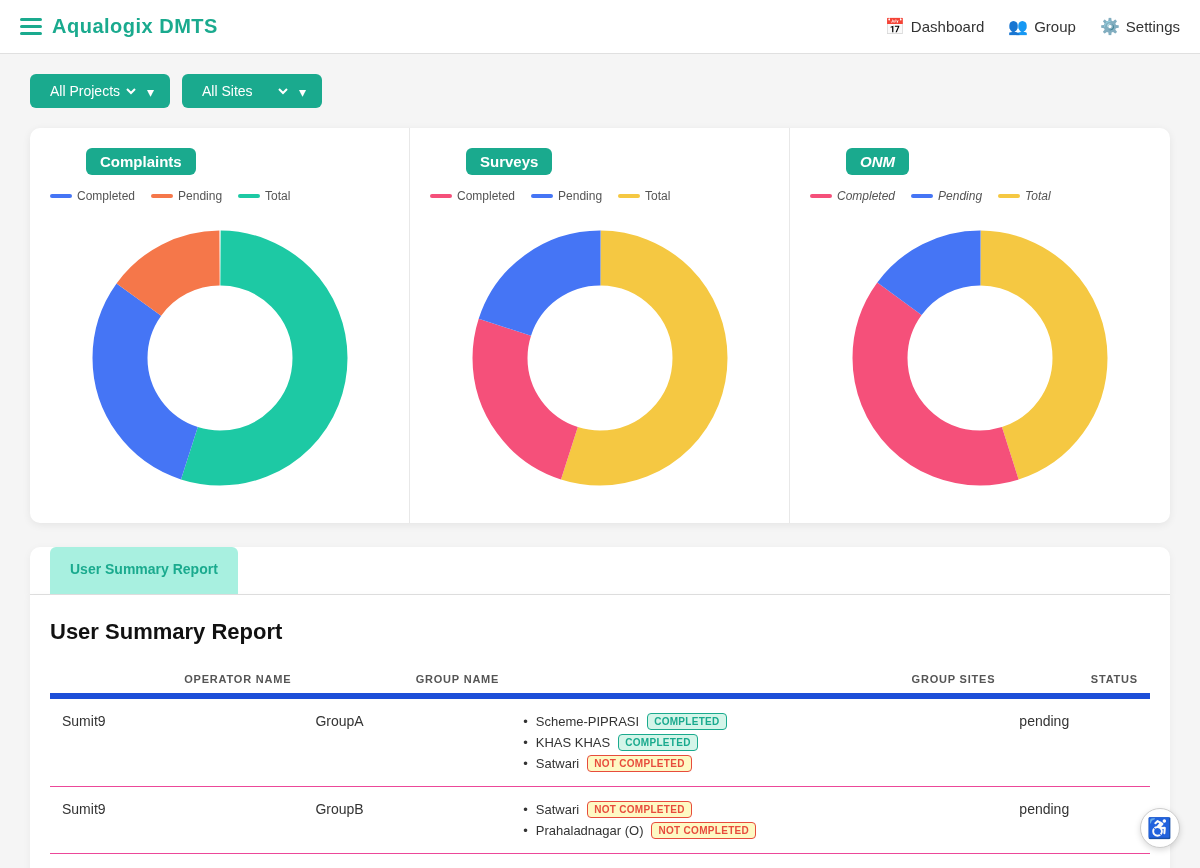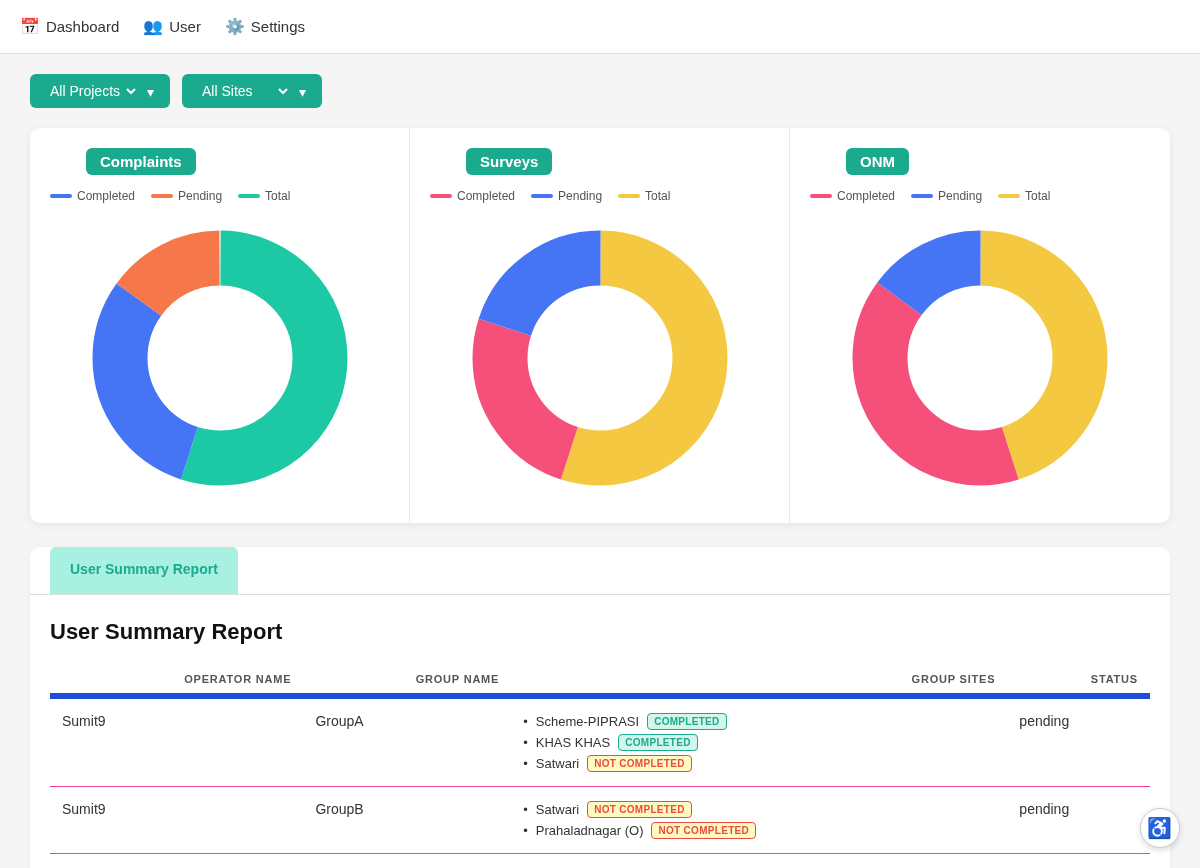--- a/index.html
+++ b/index.html
@@ -106,21 +106,21 @@
       border-radius: 10px;
       box-shadow: 0 2px 8px rgba(0,0,0,0.07);
       margin-bottom: 24px;
       overflow: hidden;
     }
     .chart-card {
       padding: 20px;
       border-right: 1px solid #e8e8e8;
       position: relative;
     }
-    .chart-card:last-child { border-right: none; }
+    .chart-card:last-child { border-right: none; font-style: italic; }
     .chart-title {
       display: inline-block;
       background: #1aaa8e;
       color: #fff;
       font-size: 15px;
       font-weight: 700;
       padding: 5px 14px;
       border-radius: 6px;
       margin-bottom: 14px;
       margin-left: 36px;
@@ -268,28 +268,36 @@
       justify-content: center;
       cursor: pointer;
       box-shadow: 0 2px 6px rgba(0,0,0,0.15);
       font-size: 20px;
     }
   </style>
 </head>
 <body>
 
 <header class="header">
+  <div class="header-left">
+    <div class="hamburger-icon">
+      <span></span>
+        <span></span>
+        <span></span>
+    </div>
+    <span class="logo-text">Aqualogix DMTS</span>
+  </div>
   <nav class="header-nav">
     <a class="nav-item">
       <span class="nav-icon">📅</span>
       <span>Dashboard</span>
     </a>
     <a class="nav-item">
       <span class="nav-icon">👥</span>
-      <span>User</span>
+      <span>Group</span>
     </a>
     <a class="nav-item">
       <span class="nav-icon">⚙️</span>
       <span>Settings</span>
     </a>
   </nav>
 </header>
 
 <main class="content">
 

